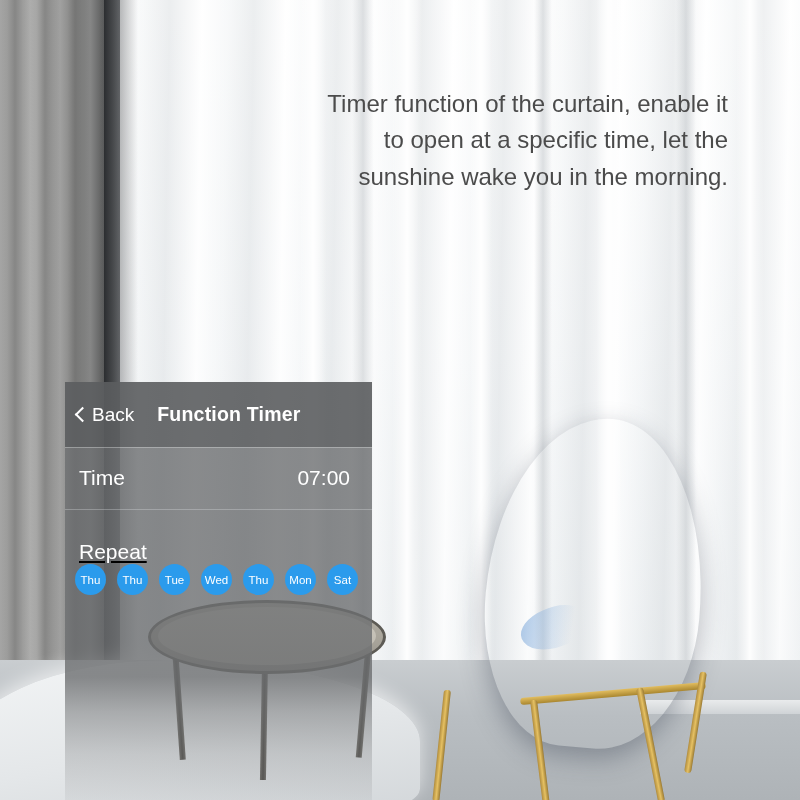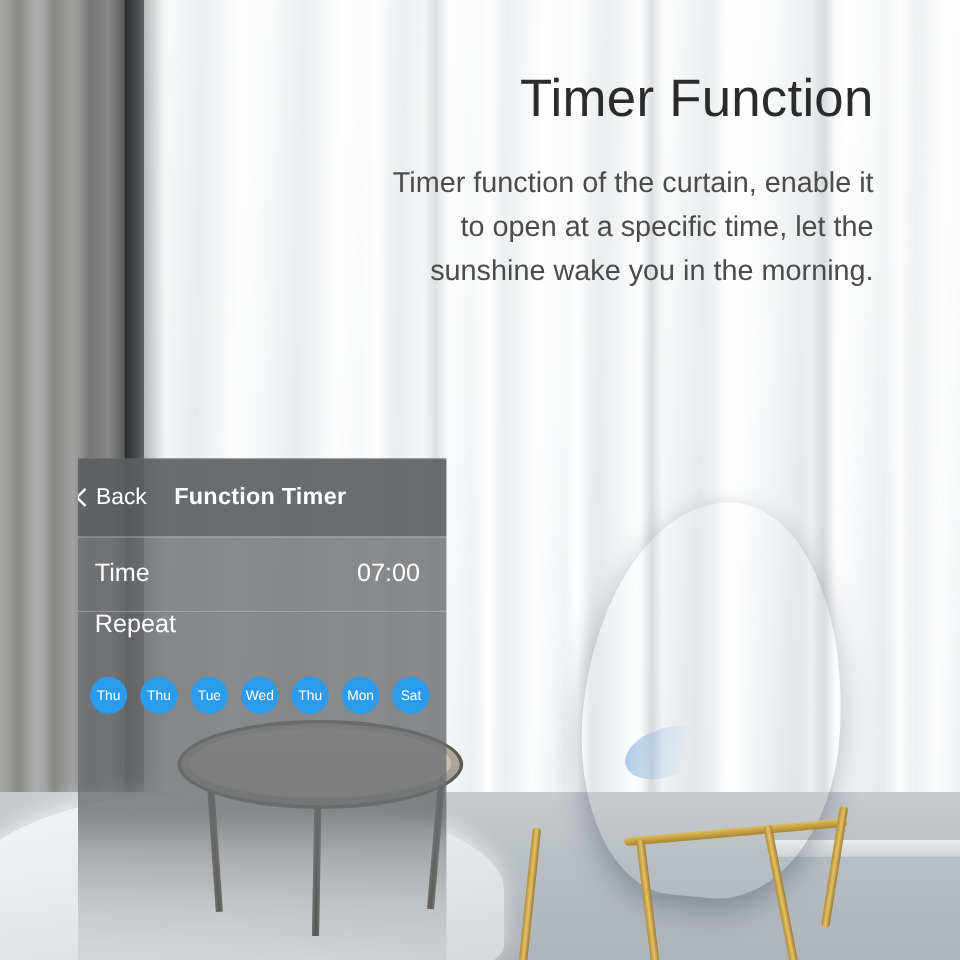--- a/index.html
+++ b/index.html
@@ -210,21 +210,21 @@
         rgba(122,124,126,0.30) 372px,
         rgba(128,130,132,0.10) 418px);
     overflow: hidden;
   }
   .panel-header {
     position: relative;
     height: 65px;
     background: rgba(78,80,82,0.50);
     display: flex;
     align-items: center;
-    padding-left: 0;
+    padding-left: 12px;
   }
   .back-btn {
     display: flex;
     align-items: center;
     gap: 3px;
     cursor: pointer;
   }
   .chevron-left {
     width: 11px; height: 11px;
     border-left: 2.4px solid #ffffff;
@@ -286,22 +286,23 @@
     width: 26px; height: 26px;
     border-radius: 50%;
     background: #ffffff;
     box-shadow: 0 1px 3px rgba(0,0,0,0.3);
   }
 
   .repeat-row {
     position: relative;
     height: 55px;
     display: flex;
-    align-items: flex-start;
+    align-items: flex-end;
     padding: 0 14px;
+    text-decoration: underline;
   }
   .repeat-row::before {
     content: "";
     position: absolute;
     left: 0; right: 0; top: 0;
     height: 1px;
     background: rgba(225,228,230,0.32);
   }
   .days {
     display: flex;
@@ -355,21 +356,20 @@
   <div class="chair-leg cl4"></div>
 
   <div class="table-leg leg-a"></div>
   <div class="table-leg leg-b"></div>
   <div class="table-leg leg-c"></div>
   <div class="table-top"></div>
   <div class="table-inner"></div>
 </div>
 
 <div class="copy">
-  <div class="headline">Timer Function</div>
   <div class="subcopy">Timer function of the curtain, enable it to open at a specific time, let the sunshine wake you in the morning.</div>
 </div>
 
 <div class="panel">
 
   <div class="panel-header">
     <div class="back-btn">
       <span class="chevron-left"></span>
       <span class="back-label">Back</span>
     </div>

